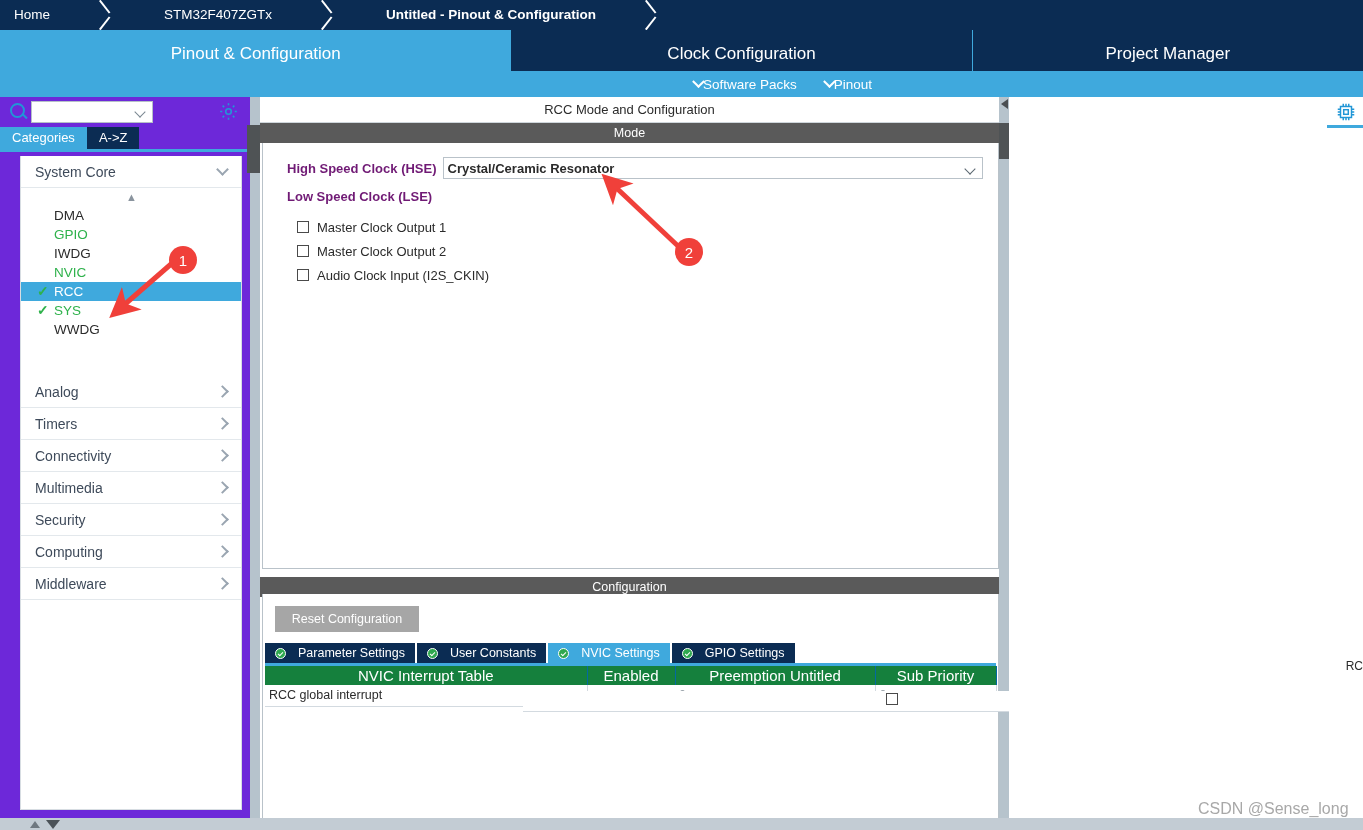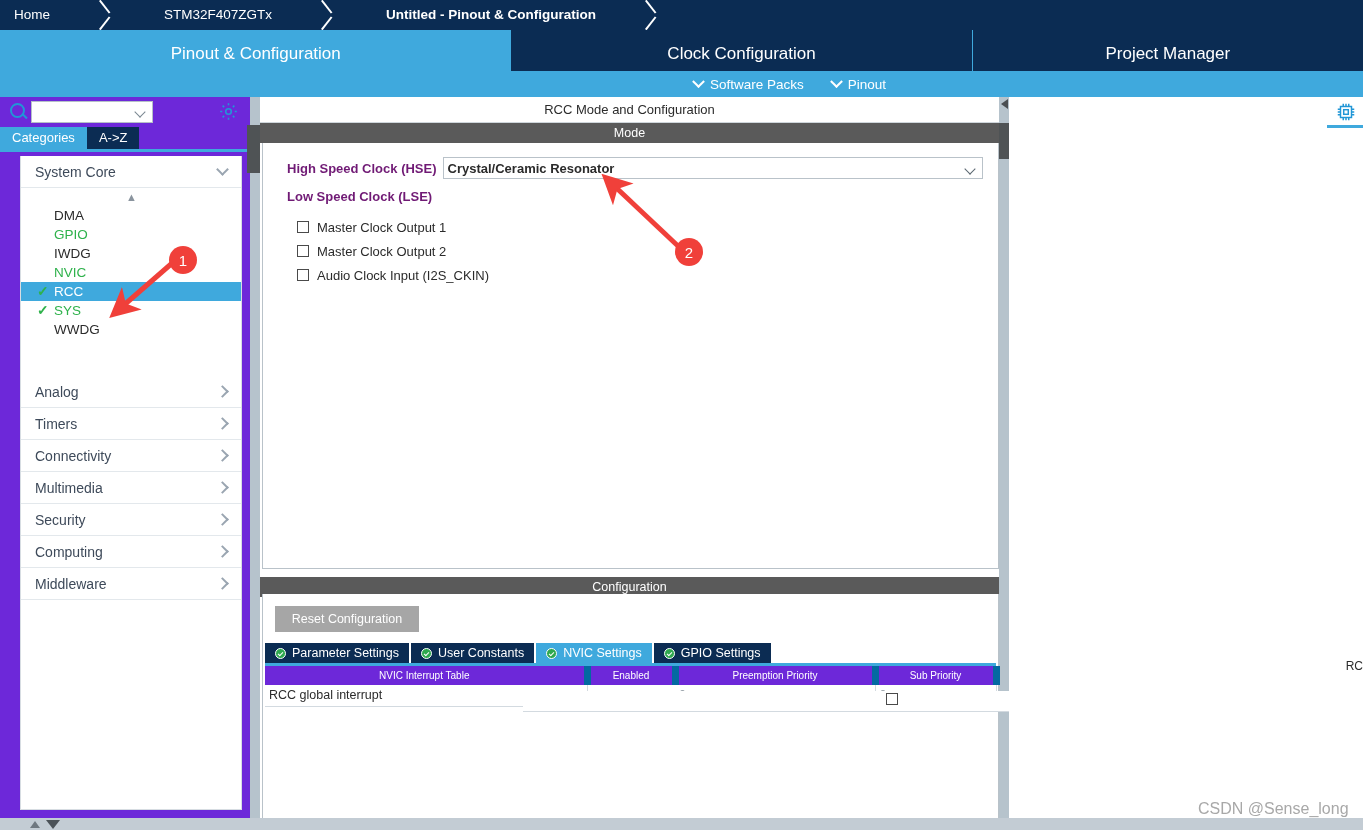--- a/index.html
+++ b/index.html
@@ -44,21 +44,21 @@
   .mtab.t2 { width: 476px; background: #0b2c53; border-right: 1px solid #3fa9dd; }
   .mtab.t3 { width: 403px; background: #0b2c53; }
 
   
   .menubar {
     position: absolute; left: 0; top: 71px; width: 1363px; height: 26px;
     background: #3fa9dd; display: flex; align-items: center;
   }
   .menubar .mi {
     color: #ffffff; font-size: 13.5px; display: flex; align-items: center;
-    gap: 7px; padding: 0 14px; white-space: nowrap;
+    padding: 0 14px; white-space: nowrap;
   }
   .menubar .mi:first-child { margin-left: 680px; }
   .chev-dn {
     display: inline-block; width: 9px; height: 9px;
     border-right: 2px solid #fff; border-bottom: 2px solid #fff;
     transform: rotate(45deg) translate(-2px,-2px);
   }
 
   
   .leftpanel {
@@ -213,43 +213,43 @@
   }
   .resetbtn {
     margin: 12px 0 0 12px; width: 144px; height: 26px; background: #a6a6a6;
     color: #ffffff; font-size: 12.5px; display: flex; align-items: center;
     justify-content: center; border: none;
   }
   .tabrow {
     margin: 11px 0 0 2px; display: flex; align-items: flex-end; gap: 2px;
   }
   .ctab2 {
-    height: 20px; display: flex; align-items: center; gap: 6px;
+    height: 20px; display: flex; align-items: center; gap: 12px;
     padding: 0 10px; font-size: 12.5px; color: #ffffff; background: #0b2c53;
     white-space: nowrap;
   }
   .ctab2.sel { background: #3fa9dd; }
   .okico {
     width: 11px; height: 11px; border-radius: 50%; background: #2fa84f;
     position: relative; flex: none; border: 1px solid #ffffff;
   }
   .okico::after {
     content: ""; position: absolute; left: 2px; top: 3px; width: 4px; height: 2px;
     border-left: 1.5px solid #fff; border-bottom: 1.5px solid #fff;
     transform: rotate(-45deg);
   }
   .tabunderline { height: 3px; background: #3fa9dd; margin-left: 2px; width: 731px; }
 
   table.nvic {
     border-collapse: collapse; margin-left: 2px; width: 731px;
     table-layout: fixed; font-size: 12.5px;
   }
   table.nvic th {
-    background: #6d28d9; color: #ffffff; font-weight: normal; height: 19px;
-    border-right: 7px solid #0369a1; text-align: center; font-size: 10px;
+    background: #15803d; color: #ffffff; font-weight: normal; height: 19px;
+    border-right: 1px solid #0369a1; text-align: center; font-size: 15px;
   }
   table.nvic td {
     height: 21px; border-right: 1px solid #d3dae0; border-bottom: 1px solid #d3dae0;
     color: #2b2b2b; padding: 0 4px;
   }
   table.nvic td.center { text-align: center; padding: 0; }
   table.nvic td.grey { color: #9aa3ab; }
   .cbox2 { width: 12px; height: 12px; border: 1px solid #4a4a4a; background: #fff; display: inline-block; vertical-align: middle; }
 
   
@@ -485,21 +485,21 @@
       <colgroup>
         <col style="width:322px">
           <col style="width:88px">
           <col style="width:200px">
           <col style="width:121px">
       </colgroup>
       <thead>
         <tr>
           <th>NVIC Interrupt Table</th>
           <th>Enabled</th>
-          <th>Preemption Priority</th>
+          <th>Preemption Untitled</th>
           <th>Sub Priority</th>
         </tr>
       </thead>
       <tbody>
         <tr>
           <td>RCC global interrupt</td>
           <td class="center">
             <span class="cbox2"></span>
           </td>
           <td class="grey">0</td>

